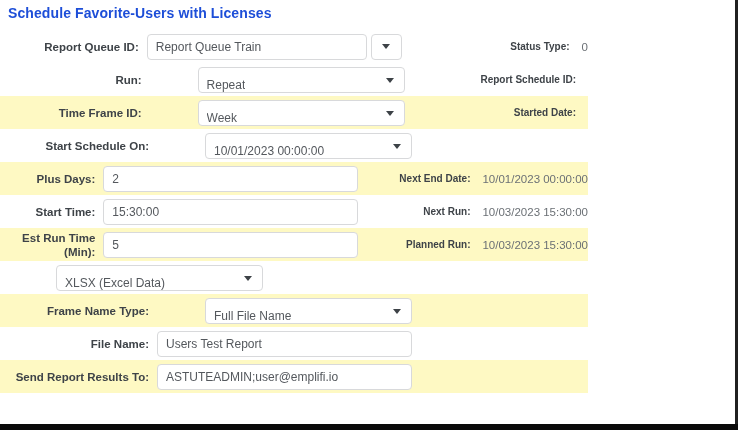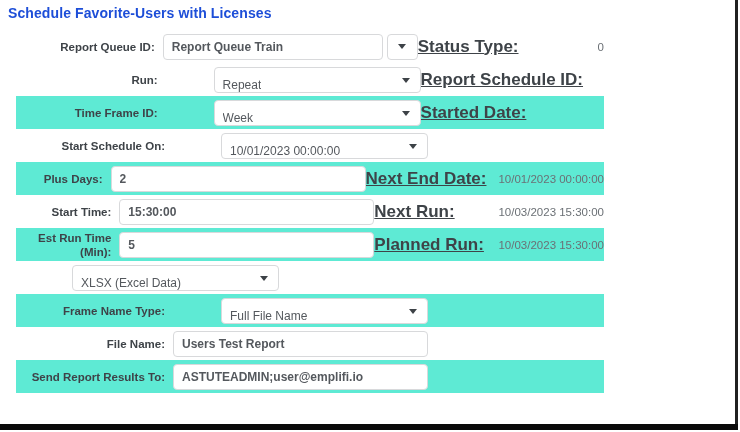--- a/index.html
+++ b/index.html
@@ -5,54 +5,54 @@
   * { margin:0; padding:0; box-sizing:border-box; }
   html,body { background:#fff; }
   body { font-family:"Liberation Sans","DejaVu Sans",sans-serif; }
   .screen {
     position:relative; width:740px; height:432px; background:#fff; overflow:hidden;
   }
   .page-title {
     position:absolute; left:8px; top:5px;
     font-size:14px; font-weight:bold; color:#1d4ed8; letter-spacing:.1px;
   }
-  .rows { position:absolute; top:30px; left:16px; width:588px; }
+  .rows { position:absolute; top:30px; left:0; width:588px; }
   .row { display:flex; align-items:center; height:33px; }
-  .row:nth-child(2n+3) { background:#5eead4; }
+  .row:nth-child(2n+3) { background:#fef9c3; }
   .lbl {
     width:149px; padding-left:8px; text-align:right;
     font-size:11.5px; font-weight:bold; color:#3e4348; line-height:14px;
   }
   .ctrl { margin-left:8px; width:255px; position:relative; display:flex; align-items:center; }
   .field {
     height:26px; border:1px solid #d8d9db; border-radius:4px; background:#fff;
     font-family:inherit; font-size:12px; color:#54585d;
   }
-  input.field { width:255px; padding:0 8px; outline:none;font-weight:bold; }
+  input.field { width:255px; padding:0 8px; outline:none; }
   .select {
     width:255px; display:flex; align-items:flex-end; position:relative;
     padding:0 26px 0 8px; cursor:default;margin-left:48px;
   }
   .select .sel-text { white-space:nowrap; overflow:hidden; }
   .caret {
     width:0; height:0;
     border-left:4px solid transparent; border-right:4px solid transparent;
     border-top:5px solid #3d4247;
   }
   .select .caret { position:absolute; right:10px; top:50%; margin-top:-2px; }
   .combo { display:flex; width:255px; }
   .combo input.field { width:220px; }
   .combo-btn {
     margin-left:4px; width:31px; height:26px;
     border:1px solid #d8d9db; border-radius:4px; background:#fff;
     display:flex; align-items:center; justify-content:center; padding:0; cursor:pointer;
   }
   .rlbl {
-    width:181px; 
-    font-size:17px; font-weight:bold; color:#3e4348; white-space:nowrap;text-decoration:underline;
+    width:181px; text-align:right;
+    font-size:10px; font-weight:bold; color:#3e4348; white-space:nowrap;
   }
   .rval {
     margin-left:12px; font-size:11.5px; color:#6b7075; white-space:nowrap;
   }
   .frame-right { position:absolute; left:735px; top:0; width:3px; height:430px; background:#202020; }
   .frame-bottom { position:absolute; left:0; top:424px; width:738px; height:6px; background:#0a0a0a; }
 </style>
 </head>
 <body>
 

